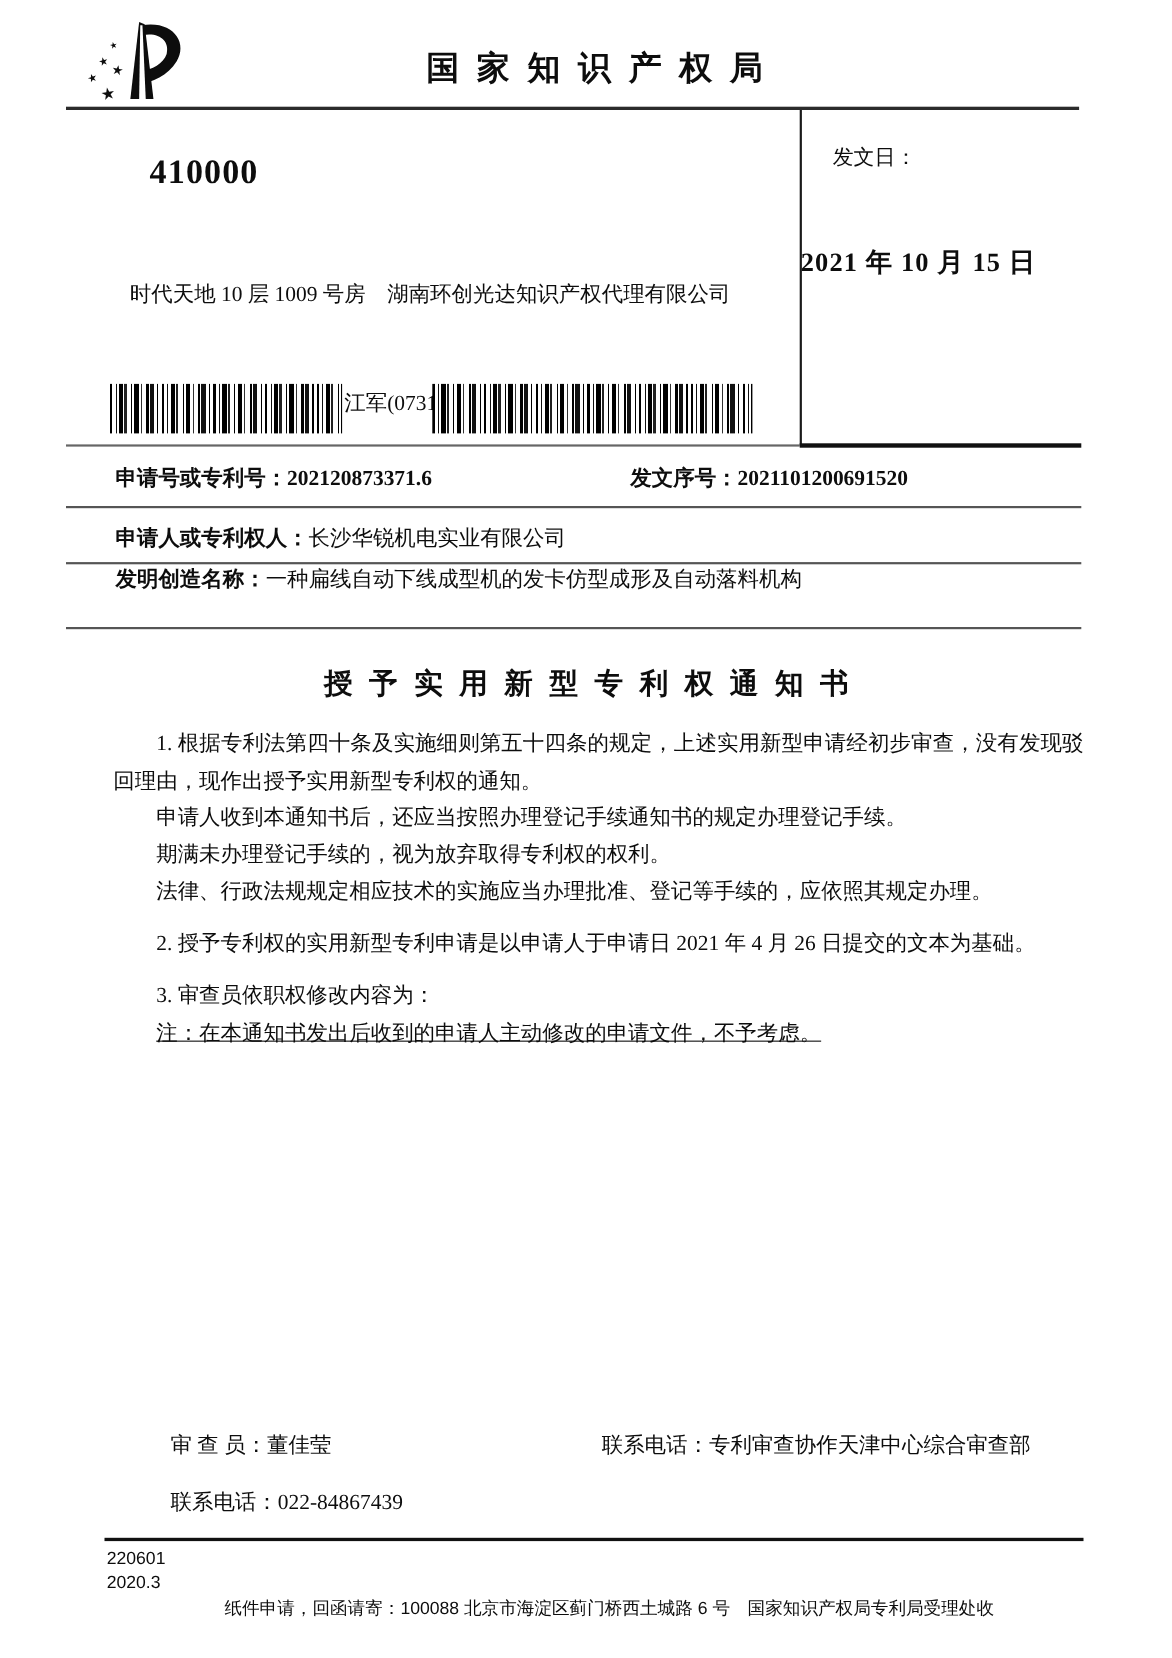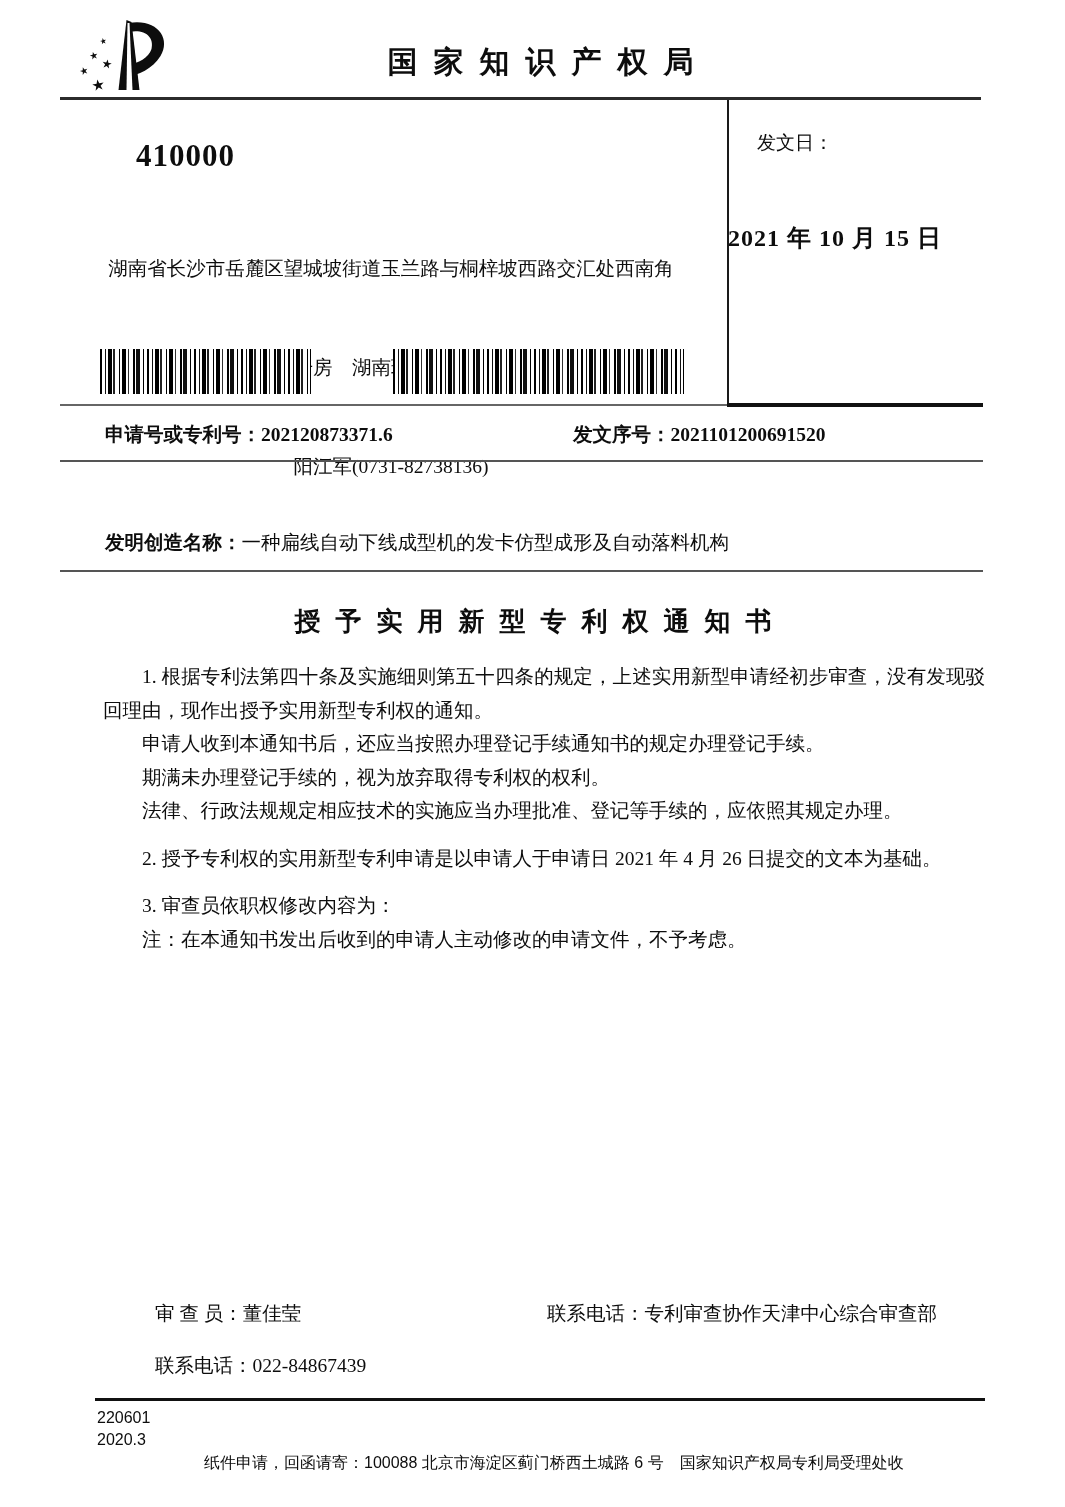--- a/index.html
+++ b/index.html
@@ -98,57 +98,61 @@
 
   <div class="agency-title">国家知识产权局</div>
   <div class="header-rule"></div>
 
   <div class="vdiv"></div>
   <div class="box-bottom-left"></div>
   <div class="box-bottom-right"></div>
 
   <div class="postal-code">410000</div>
   <div class="addr">
-    <div>湖南省长沙市岳麓区望城坡街道玉兰路与桐梓坡西路交汇处西南角</div>
     <div>时代天地 10 层 1009 号房　湖南环创光达知识产权代理有限公司</div>
     <div>阳江军(0731-82738136)</div>
   </div>
 
   <div class="barcode barcode-1"></div>
   <div class="barcode barcode-2"></div>
 
   <div class="issue-label">发文日：</div>
   <div class="issue-date">2021 年 10 月 15 日</div>
 
   <div class="frow frow-1">
     <div class="fcell" style="left:45px;top:15px;">
       <span class="flabel">申请号或专利号：</span><span class="fval-b">202120873371.6</span>
     </div>
     <div class="fcell" style="left:513px;top:15px;">
       <span class="flabel">发文序号：</span><span class="fval-b">2021101200691520</span>
     </div>
   </div>
 
+  <div class="frow frow-2">
+    <div class="fcell" style="left:45px;top:13px;">
+      <span class="flabel">申请人或专利权人：</span><span>长沙华锐机电实业有限公司</span>
+    </div>
+  </div>
 
   <div class="frow frow-3">
-    <div class="fcell" style="left:45px;top:16px;">
+    <div class="fcell" style="left:45px;top:0;">
       <span class="flabel">发明创造名称：</span><span>一种扁线自动下线成型机的发卡仿型成形及自动落料机构</span>
     </div>
   </div>
 
   <div class="notice-title">授予实用新型专利权通知书</div>
 
   <div class="body-text">
     <p>1. 根据专利法第四十条及实施细则第五十四条的规定，上述实用新型申请经初步审查，没有发现驳回理由，现作出授予实用新型专利权的通知。</p>
     <p>申请人收到本通知书后，还应当按照办理登记手续通知书的规定办理登记手续。</p>
     <p>期满未办理登记手续的，视为放弃取得专利权的权利。</p>
     <p>法律、行政法规规定相应技术的实施应当办理批准、登记等手续的，应依照其规定办理。</p>
     <p class="sp">2. 授予专利权的实用新型专利申请是以申请人于申请日 2021 年 4 月 26 日提交的文本为基础。</p>
     <p class="sp">3. 审查员依职权修改内容为：</p>
-    <p style="text-indent:2em;">注：在本通知书发出后收到的申请人主动修改的申请文件，不予考虑。</p>
+    <p style="text-indent:2em;text-decoration:underline;">注：在本通知书发出后收到的申请人主动修改的申请文件，不予考虑。</p>
   </div>
 
   <div class="examiner-row">
     <div class="examiner-cell" style="left:155px;">
       <span>审 查 员：</span><span>董佳莹</span>
     </div>
     <div class="examiner-cell" style="left:547px;">
       <span>联系电话：</span><span>专利审查协作天津中心综合审查部</span>
     </div>
   </div>

